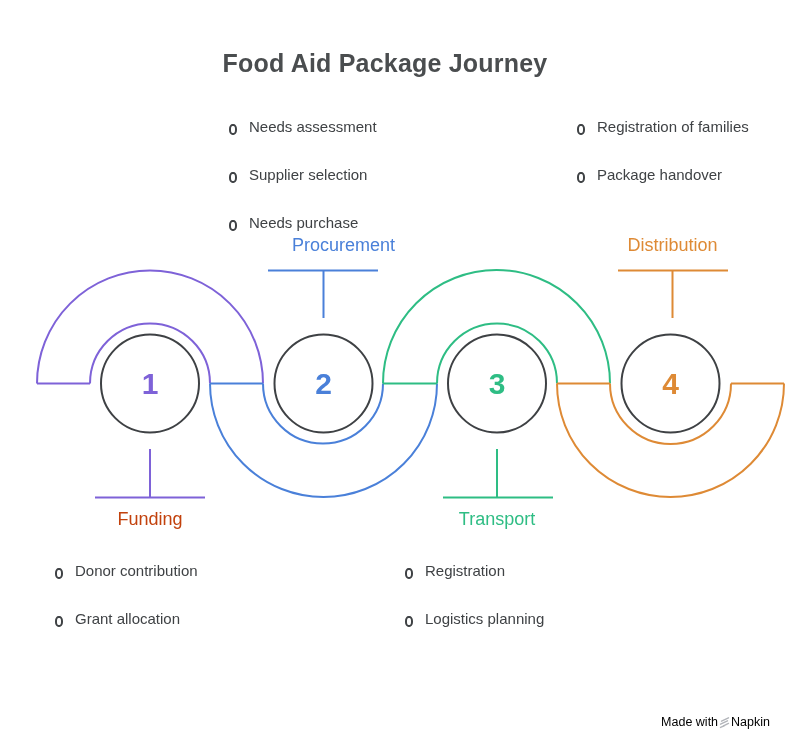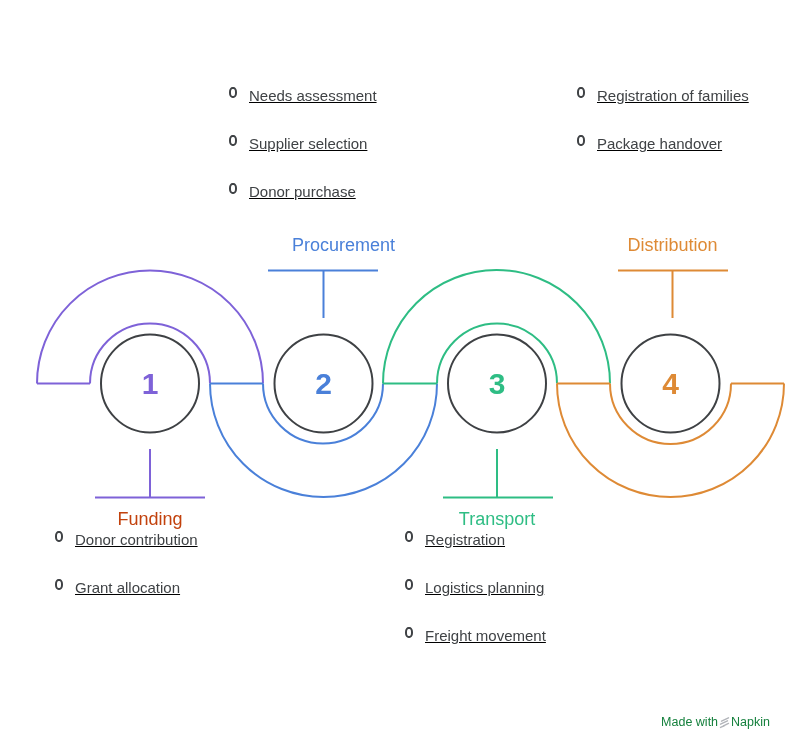--- a/index.html
+++ b/index.html
@@ -13,28 +13,28 @@
     font-size:25px;font-weight:700;color:#4A4D4F;letter-spacing:0.2px;white-space:nowrap;
   }
   .stage-label{
     font-size:18px;font-weight:500;white-space:nowrap;
   }
   .stage-number{
     width:80px;height:80px;display:flex;align-items:center;justify-content:center;
     font-size:30px;font-weight:700;
   }
   .bullet-list{display:flex;flex-direction:column;}
-  .bullet-row{height:48px;display:flex;align-items:flex-start;gap:12px;text-decoration:underline;}
+  .bullet-row{height:48px;display:flex;align-items:flex-end;gap:12px;}
   .bullet-dot{
     width:4px;height:7px;border:2px solid #3F4245;border-radius:45%;
     flex:0 0 auto;
   }
   .bullet-text{font-size:15px;color:#3F4245;white-space:nowrap;}
   .watermark{
-    display:flex;align-items:center;color:#15803d;font-size:12.5px;white-space:nowrap;
+    display:flex;align-items:center;color:#000000;font-size:12.5px;white-space:nowrap;
   }
   svg{display:block;}
 </style>
 </head>
 <body>
 
 <div class="canvas">
 
   <svg class="abs" style="left:0;top:0" width="810" height="750" viewBox="0 0 810 750">
 
@@ -59,20 +59,21 @@
     <circle cx="323.5" cy="383.5" r="49" fill="#ffffff" stroke="#3E4144" stroke-width="2"></circle>
     <circle cx="497" cy="383.5" r="49" fill="#ffffff" stroke="#3E4144" stroke-width="2"></circle>
     <circle cx="670.5" cy="383.5" r="49" fill="#ffffff" stroke="#3E4144" stroke-width="2"></circle>
 
     <path d="M 150 449 V 497 M 95 497.5 H 205" fill="none" stroke="#7E62D8" stroke-width="2"></path>
     <path d="M 323.5 270 V 318 M 268 270.5 H 378" fill="none" stroke="#4A80D9" stroke-width="2"></path>
     <path d="M 497 449 V 497 M 443 497.5 H 553" fill="none" stroke="#2EBD84" stroke-width="2"></path>
     <path d="M 672.5 270 V 318 M 618 270.5 H 728" fill="none" stroke="#DE8A35" stroke-width="2"></path>
   </svg>
 
+  <div class="abs center-x title" style="left:385px;top:49px">Food Aid Package Journey</div>
 
   <div class="abs stage-number" style="left: 110px; top: 343.5px; color: rgb(126, 98, 216);">1</div>
   <div class="abs stage-number" style="left: 283.5px; top: 343.5px; color: rgb(74, 128, 217);">2</div>
   <div class="abs stage-number" style="left: 457px; top: 343.5px; color: rgb(46, 189, 132);">3</div>
   <div class="abs stage-number" style="left: 630.5px; top: 343.5px; color: rgb(222, 138, 53);">4</div>
 
   <div class="abs center-x stage-label" style="left: 150px; top: 509px; color: #c2410c;">Funding</div>
   <div class="abs center-x stage-label" style="left: 323.5px; top: 235px; color: rgb(74, 128, 217); margin-left: 20px;">Procurement</div>
   <div class="abs center-x stage-label" style="left: 497px; top: 509px; color: rgb(46, 189, 132);">Transport</div>
   <div class="abs center-x stage-label" style="left: 672.5px; top: 235px; color: rgb(222, 138, 53);">Distribution</div>
@@ -81,21 +82,21 @@
     <div class="bullet-row">
       <span class="bullet-dot"></span>
       <span class="bullet-text">Needs assessment</span>
     </div>
     <div class="bullet-row">
       <span class="bullet-dot"></span>
       <span class="bullet-text">Supplier selection</span>
     </div>
     <div class="bullet-row">
       <span class="bullet-dot"></span>
-      <span class="bullet-text">Donor purchase</span>
+      <span class="bullet-text">Needs purchase</span>
     </div>
   </div>
 
   <div class="abs bullet-list" style="left:577px;top:87px">
     <div class="bullet-row">
       <span class="bullet-dot"></span>
       <span class="bullet-text">Registration of families</span>
     </div>
     <div class="bullet-row">
       <span class="bullet-dot"></span>
@@ -116,24 +117,20 @@
 
   <div class="abs bullet-list" style="left:405px;top:531px">
     <div class="bullet-row">
       <span class="bullet-dot"></span>
       <span class="bullet-text">Registration</span>
     </div>
     <div class="bullet-row">
       <span class="bullet-dot"></span>
       <span class="bullet-text">Logistics planning</span>
     </div>
-    <div class="bullet-row">
-      <span class="bullet-dot"></span>
-      <span class="bullet-text">Freight movement</span>
-    </div>
   </div>
 
   <div class="abs watermark" style="right:40px;top:715px">
     <span>Made with</span>
     <svg width="13" height="13" viewBox="0 0 13 13">
       <g stroke="#B2B5BA" stroke-width="1.4" fill="none" stroke-linecap="round">
         <path d="M 3.5 5.2 L 10.5 1.8"></path>
         <path d="M 2.5 8.2 L 9.5 4.8"></path>
         <path d="M 5.5 9.8 L 10.5 7.4"></path>
         <path d="M 2.5 11.4 L 6 9.8"></path>

